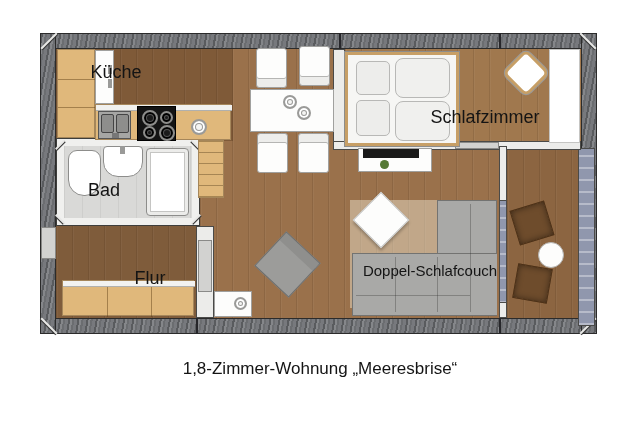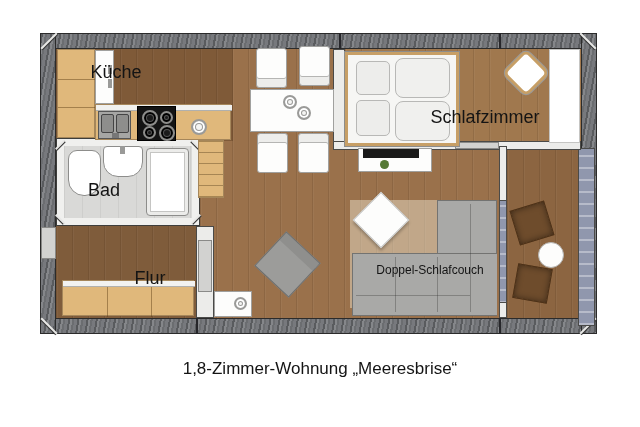--- a/index.html
+++ b/index.html
@@ -34,21 +34,21 @@
   
   .lightwood{background:#e0b87b;border:1px solid #a5865a;}
   .white-f{background:#fdfdfc;border:1px solid #a0a09e;}
   .gray-f{background:#a9a9a7;border:1px solid #737371;}
   .ring{border-radius:50%;background:#f5f5f3;border:2px solid #9a9a98;box-shadow:inset 0 0 0 2px #fff, inset 0 0 0 3px #9a9a98;}
   .seam{background:rgba(40,40,40,0.30);}
   .shelf-lines{background-image:repeating-linear-gradient(0deg,
       rgba(60,40,10,0.35) 0 1px, transparent 1px 11px);}
   
   .lbl{position:absolute;transform:translate(-50%,-50%);font-size:18px;white-space:nowrap;color:#141414;}
-  .lbl-small{font-size:12px;padding-left:44px;}
+  .lbl-small{font-size:15px;padding-left:44px;}
   .caption{position:absolute;left:0;top:359px;width:640px;text-align:center;font-size:17px;color:#141414;}
   .burner{position:absolute;border-radius:50%;border:2px solid #8d8d8b;background:#1b1b1b;box-shadow:inset 0 0 0 2px #000, inset 0 0 0 3px #555;}
 </style>
 </head>
 <body>
 
 <div class="abs" style="left:0;top:0;width:640px;height:427px;">
 
   <div class="abs floor f-living" style="left:56px;top:49px;width:443px;height:269px;"></div>
   <div class="abs floor f-kitchen" style="left:56px;top:49px;width:177px;height:92px;"></div>

